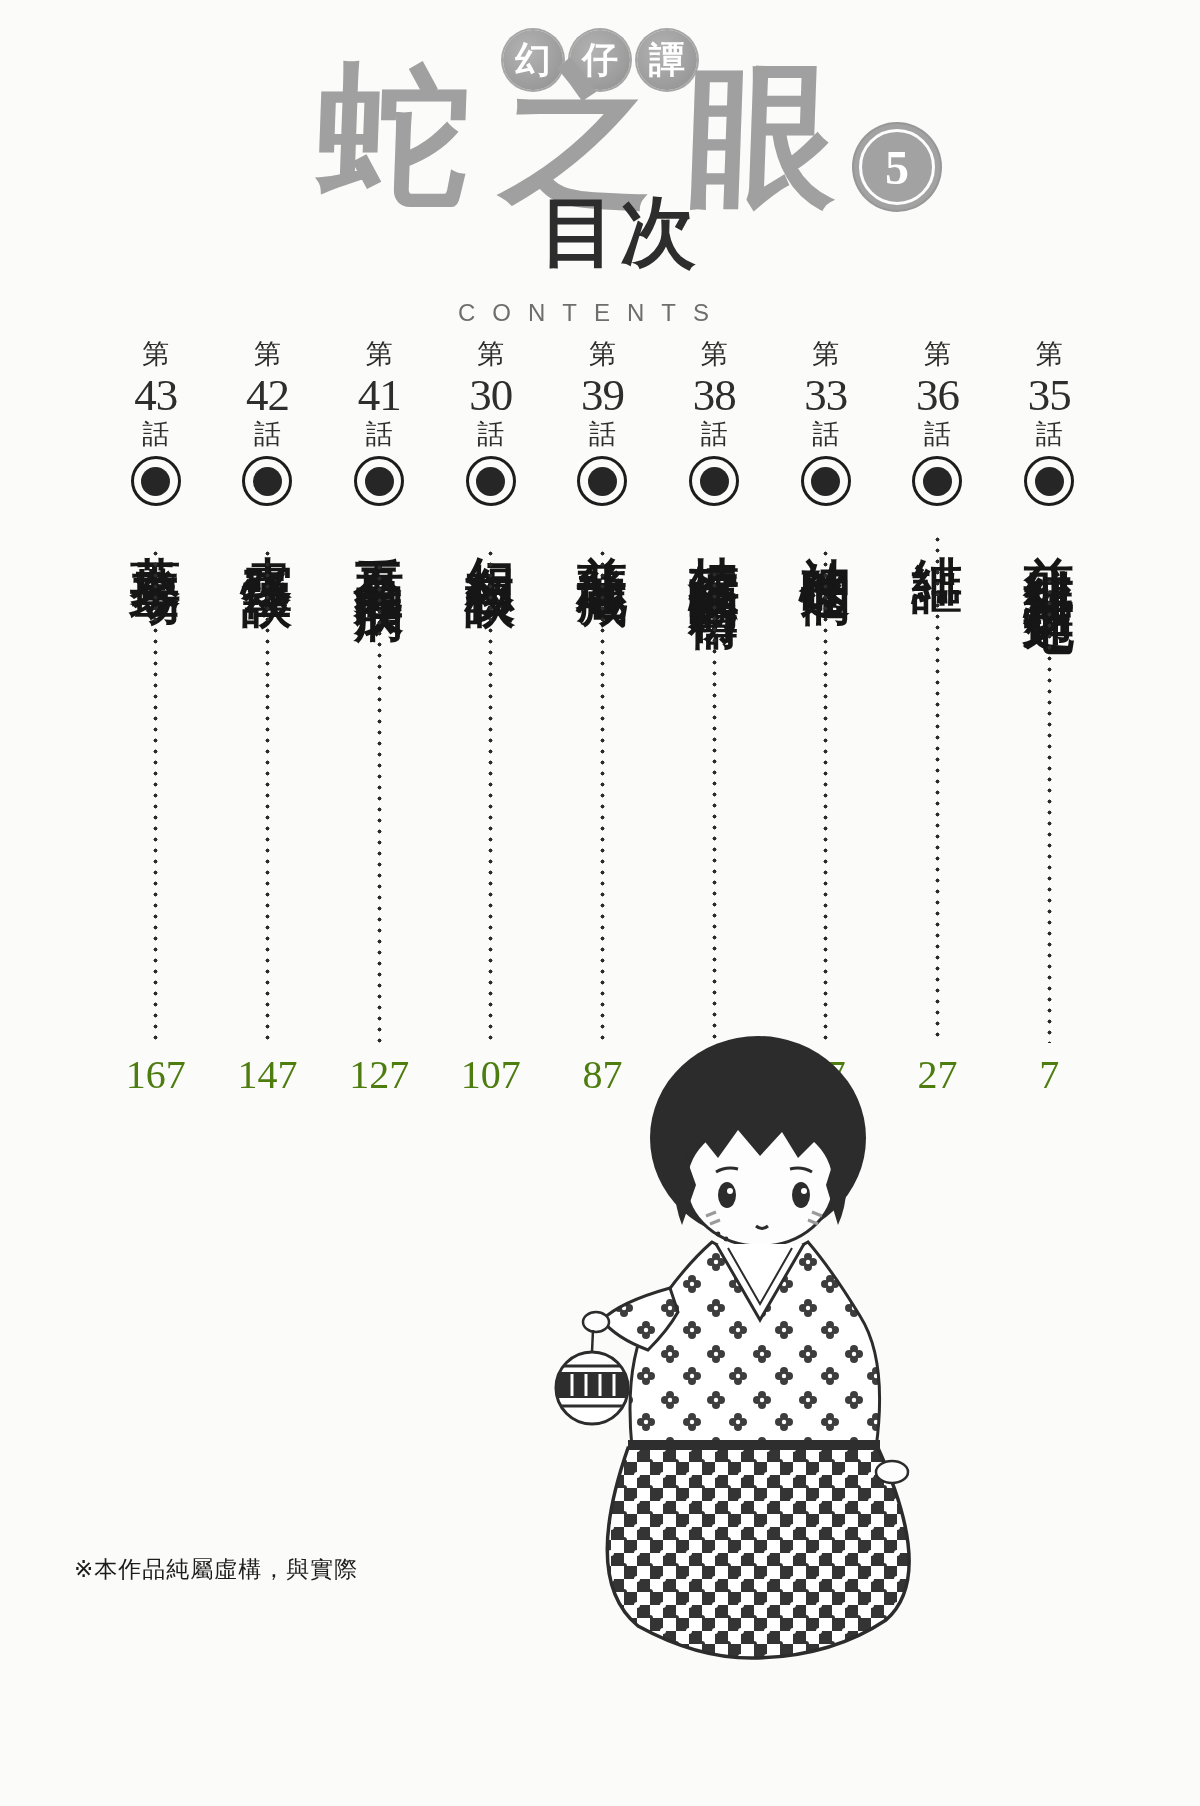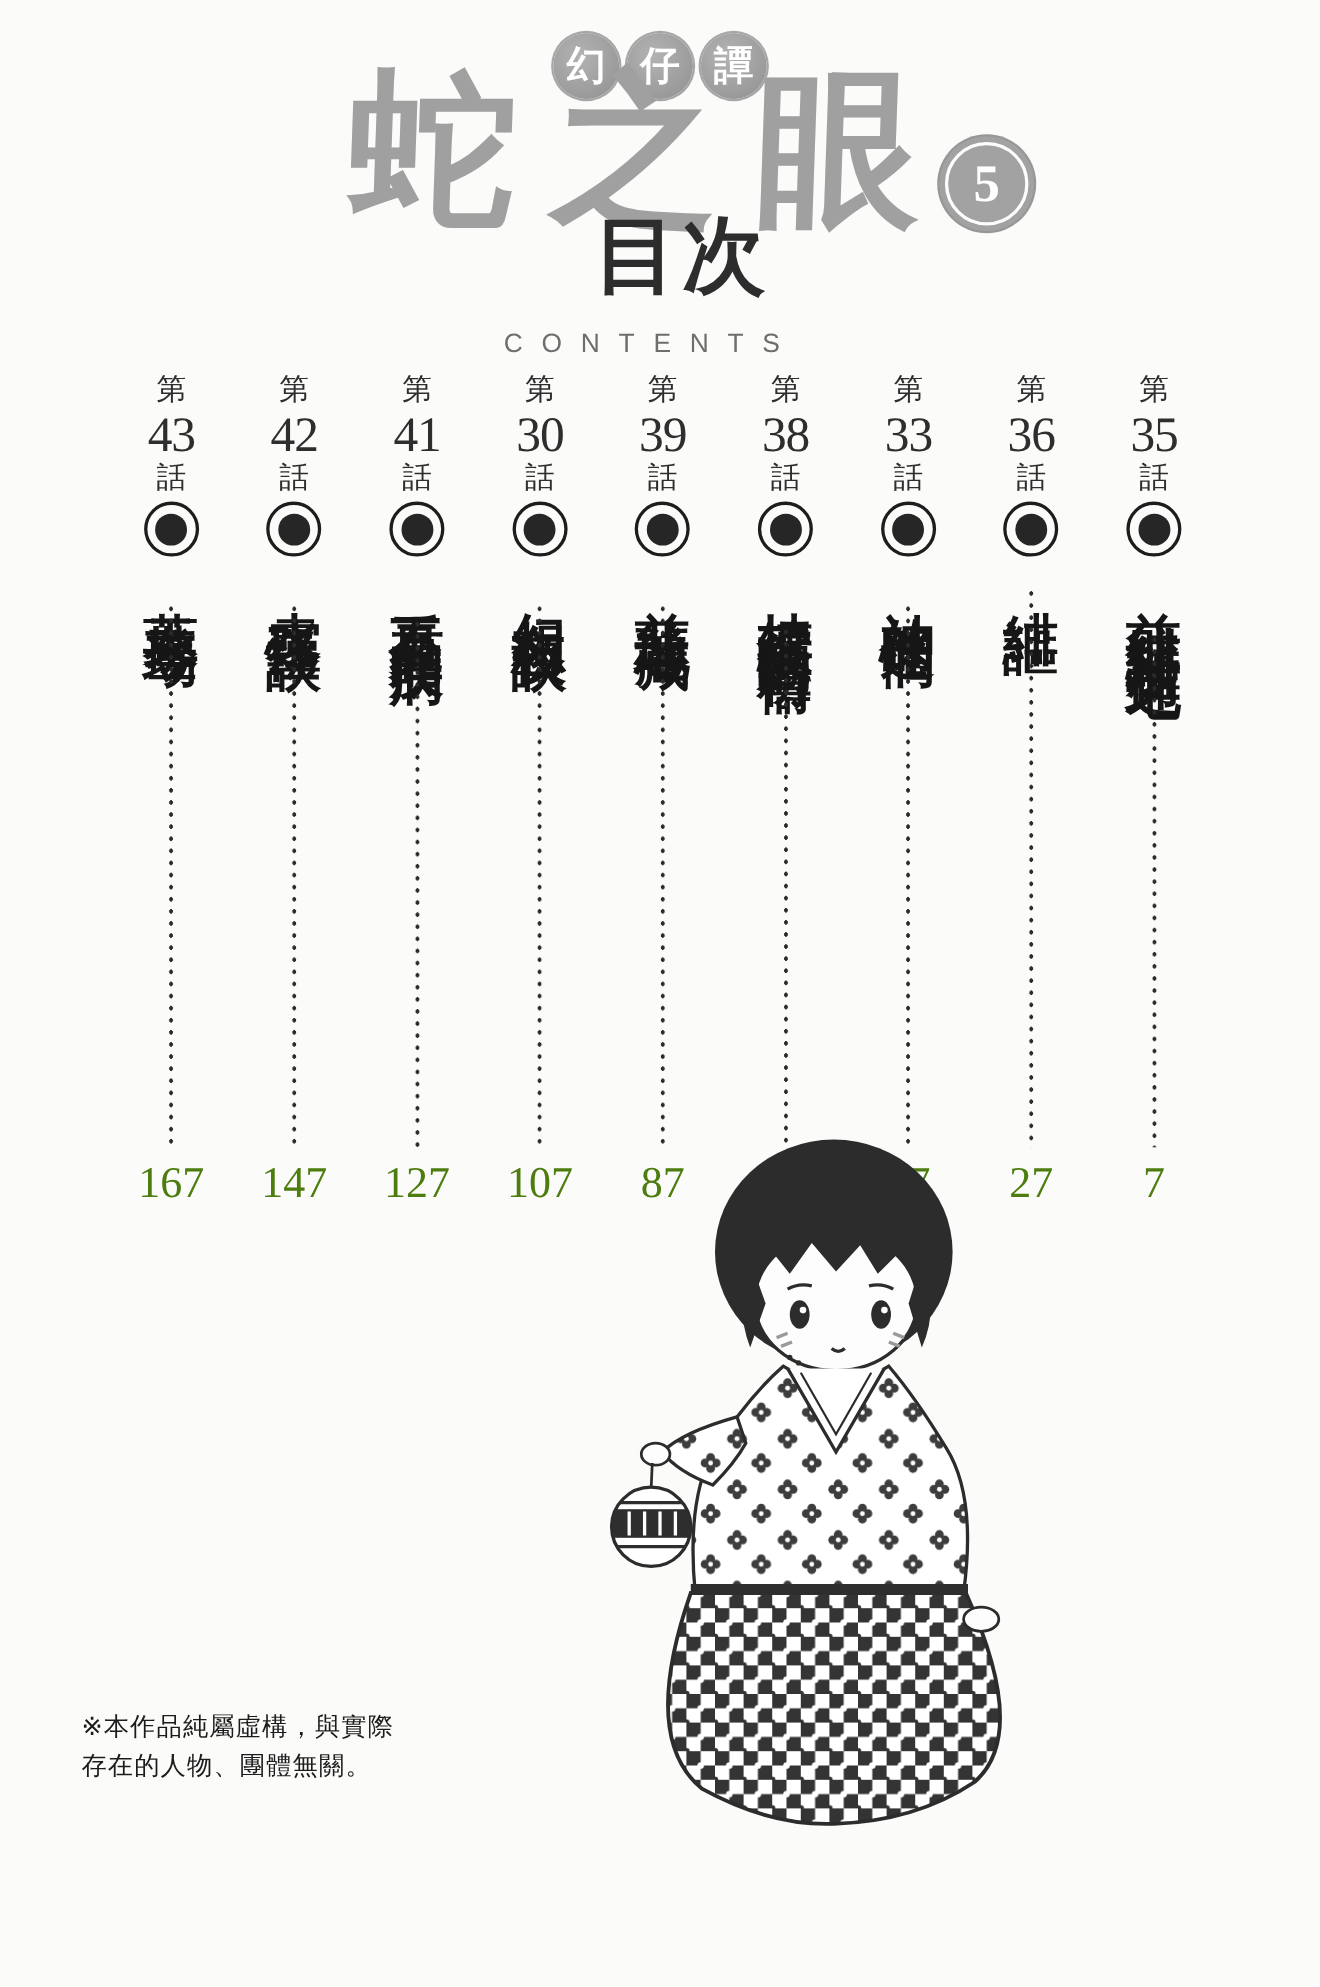--- a/index.html
+++ b/index.html
@@ -273,14 +273,13 @@
     <path d="M108,428 Q62,560 118,606 Q180,640 238,638 Q312,636 366,600 Q416,556 358,428 Z" fill="url(#skirtPat)" stroke="#2c2c2c" stroke-width="3.5"></path>
 
     <rect x="108" y="420" width="252" height="10" fill="#2e2e2e"></rect>
 
     <ellipse cx="372" cy="452" rx="16" ry="11" fill="#fdfdfd" stroke="#2c2c2c" stroke-width="2.5"></ellipse>
   </svg>
 </div>
 
 <div class="abs disclaimer">
   <div>※本作品純屬虛構，與實際</div>
-  <div>存在的人物、團體無關。</div>
 </div>
 
 </body></html>

